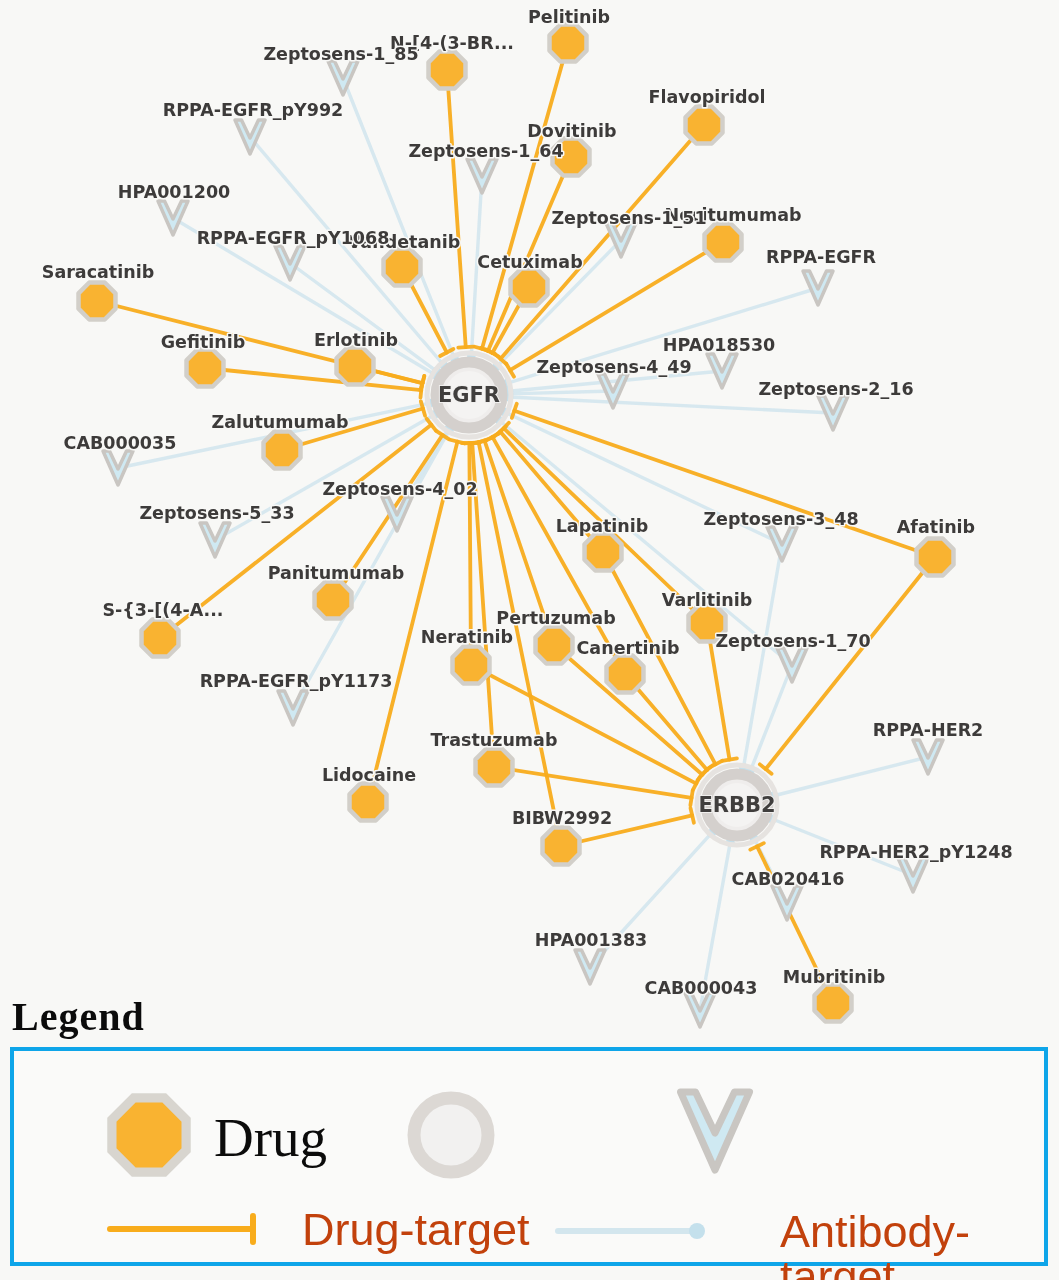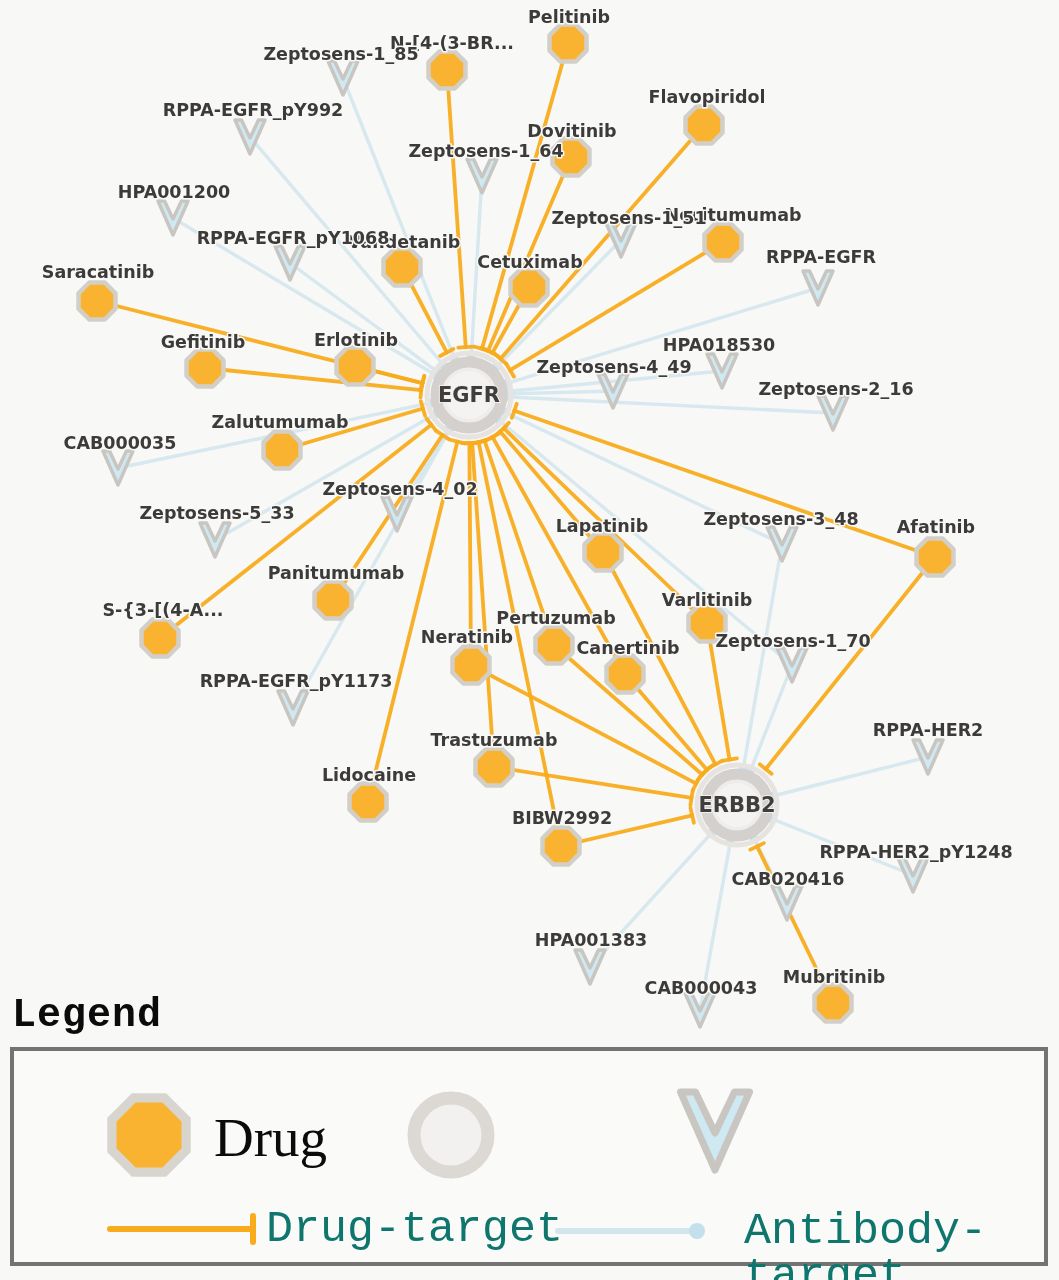--- a/index.html
+++ b/index.html
@@ -17,35 +17,35 @@
     paint-order:stroke;stroke:#f8f8f6;stroke-width:3px;stroke-linejoin:round;
   }
   .glabel{
     font-family:"DejaVu Sans",sans-serif;
     font-weight:bold;font-size:21px;fill:#403e3d;
     text-anchor:middle;dominant-baseline:central;
     paint-order:stroke;stroke:#f0efee;stroke-width:2px;
   }
   .legend-title{
     position:absolute;left:12px;top:993px;
-    font-family:Liberation Mono, monospace;
+    font-family:Liberation Serif, serif;
     font-weight:bold;font-size:40px;color:#0b0b0b;letter-spacing:1px;
   }
   .legend-box{
     position:absolute;left:10px;top:1047px;width:1030px;height:211px;
-    border:4px solid #737373;background:#fafaf9;
+    border:4px solid #0ea5e9;background:#fafaf9;
   }
   .legend-box .abs{position:absolute;}
   .legend-item-label{
     font-family:"Liberation Serif","DejaVu Serif",serif;
     font-size:55px;color:#0b0b0b;line-height:1;
   }
   .legend-edge-label{
-    font-family:Liberation Mono, monospace;
-    font-size:45px;color:#0f766e;line-height:1;
+    font-family:Liberation Sans, sans-serif;
+    font-size:45px;color:#c2410c;line-height:1;margin-left:36px;
   }
 </style>
 </head>
 <body>
 
 <div id="network-wrap">
   <svg id="graph" width="1059" height="1280" viewBox="0 0 1059 1280">
       <g>
         <line x1="343" y1="78" x2="454.2252769269456" y2="357.82867290350595" stroke="#D3E6EE" stroke-width="3.4" stroke-opacity="0.9" stroke-linecap="round"></line>
         <circle cx="454.2252769269456" cy="357.82867290350595" r="4.5" fill="#C4E0EC"></circle>

